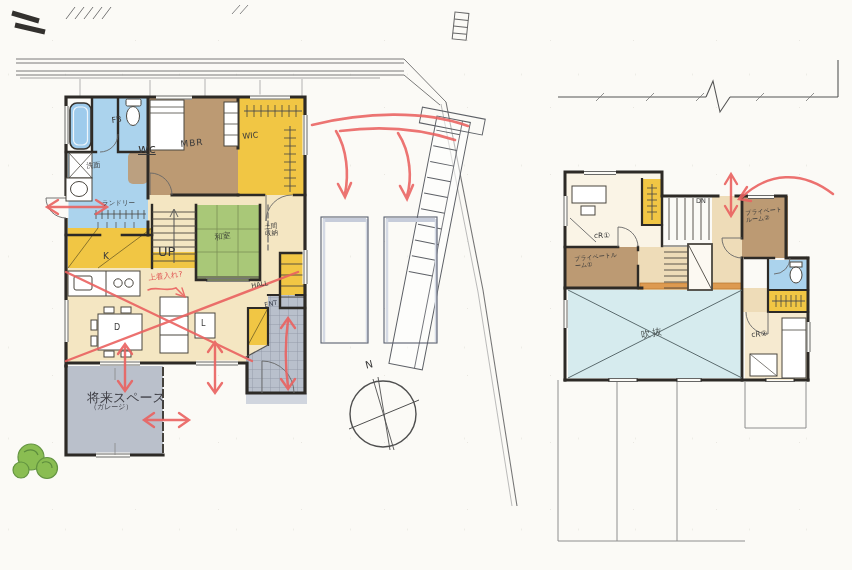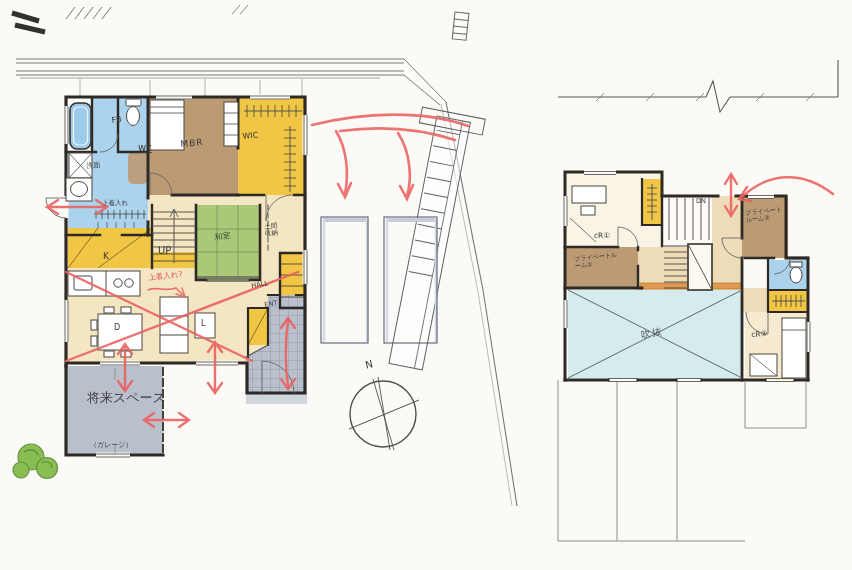--- a/index.html
+++ b/index.html
@@ -321,35 +321,35 @@
     <path d="M838 60 V97" stroke="#555" stroke-width="1.1"></path>
     <path d="M596 101 L604 93 M646 101 L654 93 M696 101 L704 93 M756 101 L764 93 M806 101 L814 93" stroke="#777" stroke-width="0.8"></path>
     <path d="M558 380 V541 M558 541 H745 M617 382 V541 M677 382 V541" stroke="#8e8e8e" stroke-width="1"></path>
     <path d="M745 382 V428 H806 V382" stroke="#8e8e8e" stroke-width="1"></path>
   </g>
 
 </svg>
 
 <div>
   <span class="lbl" style="left:111px;top:116px;font-size:8px;transform:rotate(-8deg);">FB</span>
-  <span class="lbl" style="left:138px;top:142px;font-size:10px;text-decoration:underline;">wc</span>
+  <span class="lbl" style="left:138px;top:142px;font-size:13px;text-decoration:underline;">wc</span>
   <span class="lbl" style="left:86px;top:162px;font-size:7px;transform:rotate(-4deg);">洗面</span>
-  <span class="lbl" style="left:102px;top:200px;font-size:6.5px;">上着入れ</span>
+  <span class="lbl" style="left:102px;top:200px;font-size:6.5px;">ランドリー</span>
   <span class="lbl" style="left:180px;top:139px;font-size:9px;letter-spacing:1px;transform:rotate(-5deg);">MBR</span>
   <span class="lbl" style="left:242px;top:132px;font-size:8px;transform:rotate(-6deg);">WIC</span>
-  <span class="lbl" style="left:158px;top:245px;font-size:10px;">UP</span>
+  <span class="lbl" style="left:158px;top:245px;font-size:13px;">UP</span>
   <span class="lbl" style="left:214px;top:233px;font-size:8px;color:#3e4536;transform:rotate(-8deg);">和室</span>
   <span class="lbl wrap" style="left:264px;top:224px;font-size:6.5px;width:16px;transform:rotate(-6deg);">土間収納</span>
   <span class="lbl" style="left:103px;top:251px;font-size:9px;">K</span>
   <span class="lbl" style="left:114px;top:323px;font-size:8px;">D</span>
   <span class="lbl" style="left:201px;top:319px;font-size:8px;">L</span>
   <span class="lbl" style="left:251px;top:283px;font-size:6.5px;transform:rotate(-10deg);">HALL</span>
   <span class="lbl" style="left:264px;top:302px;font-size:6.5px;color:#3c4250;transform:rotate(-10deg);">ENT</span>
   <span class="lbl" style="left:87px;top:391px;font-size:13px;color:#3f3f46;">将来スペース</span>
-  <span class="lbl" style="left:90px;top:403px;font-size:7px;color:#3f3f46;margin-top:38px;">（ガレージ）</span>
+  <span class="lbl" style="left:90px;top:403px;font-size:7px;color:#3f3f46;">（ガレージ）</span>
   <span class="lbl red" style="left:148px;top:274px;font-size:7.5px;transform:rotate(-6deg);">上着入れ?</span>
 </div>
 
 <div>
   <span class="lbl" style="left:594px;top:199px;font-size:7.5px;margin-top:33px;">cR①</span>
   <span class="lbl" style="left:696px;top:198px;font-size:6.5px;">DN</span>
   <span class="lbl wrap" style="left:574px;top:256px;font-size:6px;width:44px;transform:rotate(-6deg);">プライベートルーム①</span>
   <span class="lbl wrap" style="left:745px;top:210px;font-size:6px;width:40px;transform:rotate(-6deg);">プライベートルーム②</span>
   <span class="lbl" style="left:751px;top:331px;font-size:7.5px;transform:rotate(-4deg);">cR②</span>
   <span class="lbl" style="left:640px;top:330px;font-size:9.5px;letter-spacing:2px;color:#474f4e;transform:rotate(-10deg);">吹抜</span>

